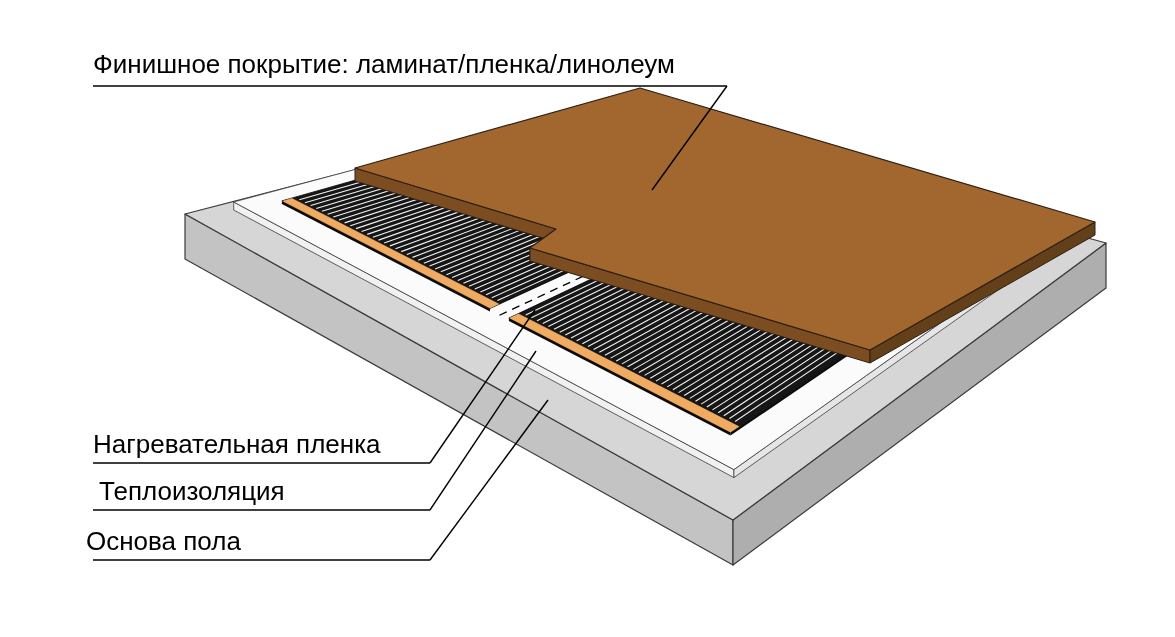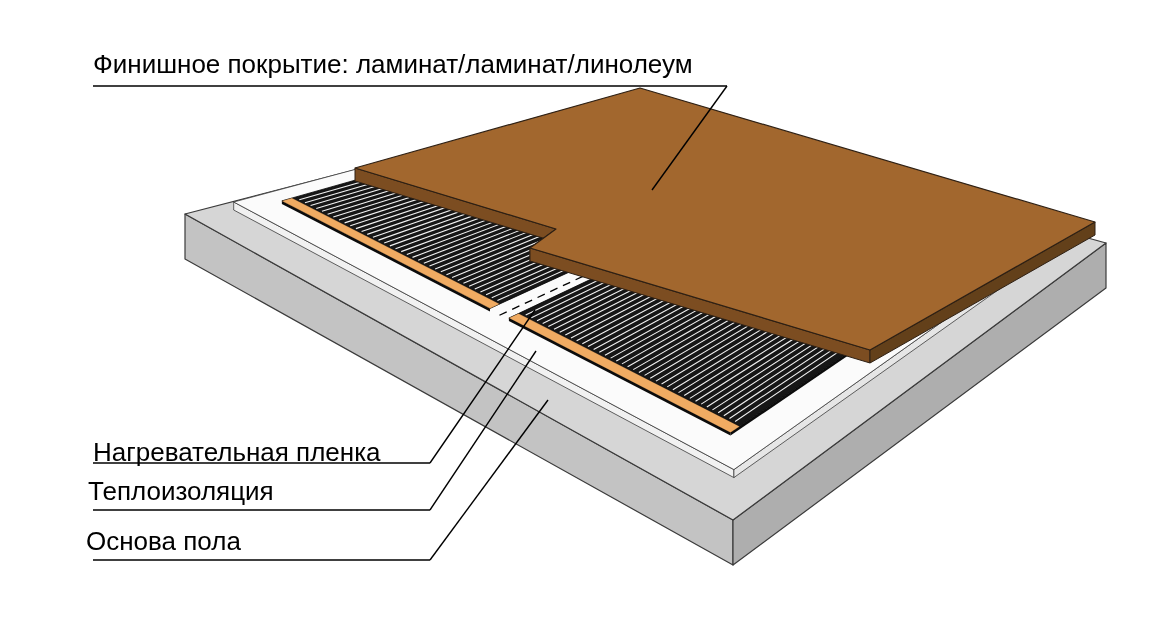--- a/index.html
+++ b/index.html
@@ -6,22 +6,22 @@
   #stage{
     position:relative;width:1175px;height:637px;background:#ffffff;overflow:hidden;
     font-family:"Liberation Sans", sans-serif;
   }
   #scene{position:absolute;left:0;top:0;}
   .lbl{
     position:absolute;color:#000;font-size:26px;line-height:1.15;
     white-space:nowrap;font-family:"Liberation Sans", sans-serif;
   }
   #lbl-finish{left:93px;top:50px;}
-  #lbl-film{left:93px;top:430px;margin-top:8px;}
-  #lbl-ins{left:88px;top:477px;}
+  #lbl-film{left:93px;top:430px;}
+  #lbl-ins{left:99px;top:477px;}
   #lbl-base{left:86px;top:527px;}
 </style>
 </head>
 <body>
 
 <div id="stage">
   <svg id="scene" width="1175" height="637" viewBox="0 0 1175 637">
       <g>
         <polygon points="185.0,214.0 733.0,520.0 733.0,565.0 185.0,259.0" fill="#c3c3c3" stroke="#3b3b3b" stroke-width="1.2" stroke-linejoin="round"></polygon>
         <polygon points="733.0,520.0 1106.0,243.0 1106.0,288.0 733.0,565.0" fill="#aeaeae" stroke="#3b3b3b" stroke-width="1.2" stroke-linejoin="round"></polygon>
@@ -136,17 +136,17 @@
         <line x1="727" y1="86" x2="652" y2="190" stroke="#000000" stroke-width="1.4"></line>
         <line x1="93" y1="463" x2="430" y2="463" stroke="#000000" stroke-width="1.4"></line>
         <line x1="430" y1="463" x2="535" y2="310" stroke="#000000" stroke-width="1.4"></line>
         <line x1="93" y1="510" x2="430" y2="510" stroke="#000000" stroke-width="1.4"></line>
         <line x1="430" y1="510" x2="536" y2="351" stroke="#000000" stroke-width="1.4"></line>
         <line x1="93" y1="560" x2="430" y2="560" stroke="#000000" stroke-width="1.4"></line>
         <line x1="430" y1="560" x2="548" y2="400" stroke="#000000" stroke-width="1.4"></line>
       </g>
     </svg>
 
-  <div class="lbl" id="lbl-finish">Финишное покрытие: ламинат/ламинат/линолеум</div>
+  <div class="lbl" id="lbl-finish">Финишное покрытие: ламинат/пленка/линолеум</div>
   <div class="lbl" id="lbl-film">Нагревательная пленка</div>
   <div class="lbl" id="lbl-ins">Теплоизоляция</div>
   <div class="lbl" id="lbl-base">Основа пола</div>
 </div>
 
 </body></html>

